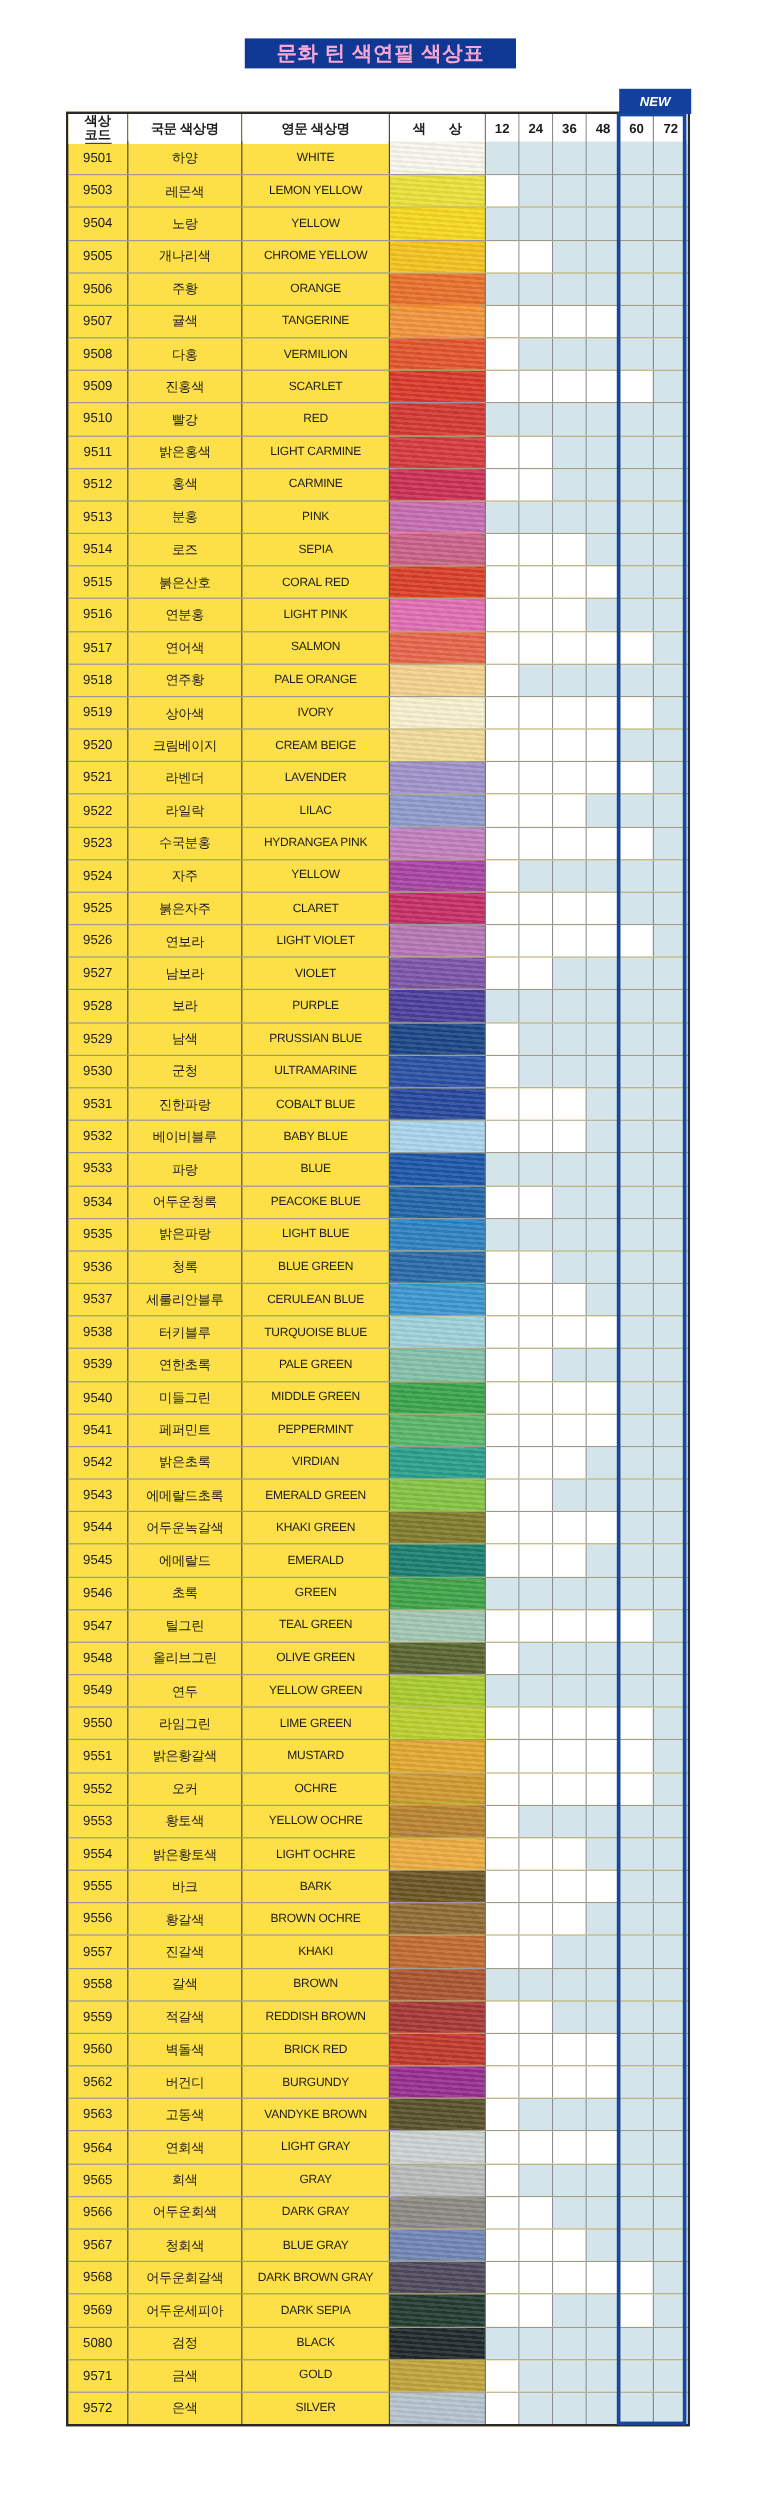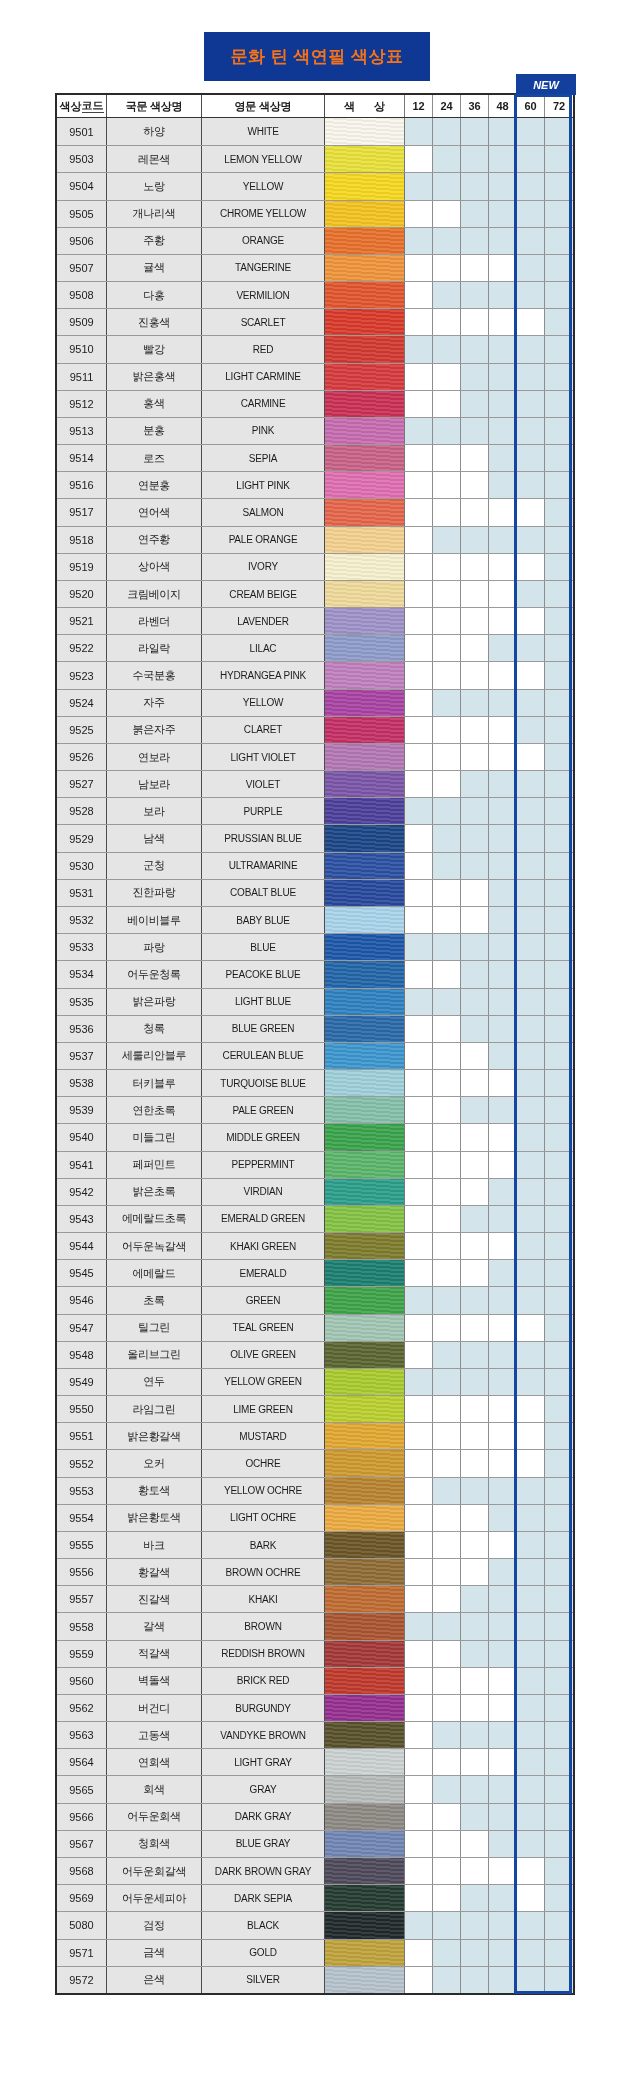--- a/index.html
+++ b/index.html
@@ -1,31 +1,31 @@
 <!DOCTYPE html>
 <html><head>
 <meta charset="utf-8">
 <style>
   html,body{margin:0;padding:0;background:#ffffff;}
   .page{position:relative;width:640px;height:2091px;background:#ffffff;overflow:hidden;
         font-family:"Liberation Sans","DejaVu Sans",sans-serif;color:#1c1c1c;}
 
   
-  .title-box{position:absolute;left:204px;top:32px;width:226px;height:49px;
+  .title-box{position:absolute;left:204px;top:32px;width:226px;height:25px;
              display:flex;align-items:center;justify-content:center;
-             font-size:17px;font-weight:bold;color:#f97316;letter-spacing:.5px;}
+             font-size:17px;font-weight:bold;color:#f9a8d4;letter-spacing:.5px;}
 
   
-  .table-wrap{position:absolute;left:55px;top:93px;width:516px;border:2px solid #2a2a2a;background:#e5e5e5;}
+  .table-wrap{position:absolute;left:55px;top:93px;width:516px;border:2px solid #2a2a2a;background:#fde047;}
   .grid-row{display:grid;grid-template-columns:50px 95px 123px 80px 28px 28px 28px 28px 28px 28px;}
 
   .header-row{height:22px;border-bottom:1px solid #333;}
   .header-row .cell{display:flex;align-items:center;justify-content:center;
                     font-weight:bold;font-size:11px;background:#fff;}
-  .h-code{flex-direction:row;font-size:9.5px;line-height:1.1;}
+  .h-code{flex-direction:column;font-size:9.5px;line-height:1.1;}
   .h-code .u{border-bottom:1px solid #444;}
   .h-swatch{word-spacing:16px;}
 
   .row{height:27.18px;border-top:1px solid #9a9a9a;box-sizing:border-box;}
   .row:first-child{border-top:none;}
   .cell{display:flex;align-items:center;justify-content:center;box-sizing:border-box;min-width:0;}
   .c-code{font-size:11px;border-right:1px solid #4c4c4c;}
   .c-kr{font-size:11px;border-right:1px solid #4c4c4c;letter-spacing:-0.3px;}
   .c-en{font-size:10px;border-right:1px solid #4c4c4c;letter-spacing:-0.2px;white-space:nowrap;}
   .c-swatch{border-right:1px solid #777;
@@ -220,20 +220,32 @@
           <div class="cell c-en">SEPIA</div>
           <div class="cell c-swatch" style="background-color: rgb(201, 98, 136);"></div>
           <div class="cell c-set empty"></div>
           <div class="cell c-set empty"></div>
           <div class="cell c-set empty"></div>
           <div class="cell c-set filled"></div>
           <div class="cell c-set filled"></div>
           <div class="cell c-set filled"></div>
         </div>
         <div class="grid-row row">
+          <div class="cell c-code">9515</div>
+          <div class="cell c-kr">붉은산호</div>
+          <div class="cell c-en">CORAL RED</div>
+          <div class="cell c-swatch" style="background-color: rgb(218, 63, 39);"></div>
+          <div class="cell c-set empty"></div>
+          <div class="cell c-set empty"></div>
+          <div class="cell c-set empty"></div>
+          <div class="cell c-set empty"></div>
+          <div class="cell c-set filled"></div>
+          <div class="cell c-set filled"></div>
+        </div>
+        <div class="grid-row row">
           <div class="cell c-code">9516</div>
           <div class="cell c-kr">연분홍</div>
           <div class="cell c-en">LIGHT PINK</div>
           <div class="cell c-swatch" style="background-color: rgb(224, 110, 177);"></div>
           <div class="cell c-set empty"></div>
           <div class="cell c-set empty"></div>
           <div class="cell c-set empty"></div>
           <div class="cell c-set filled"></div>
           <div class="cell c-set filled"></div>
           <div class="cell c-set filled"></div>

